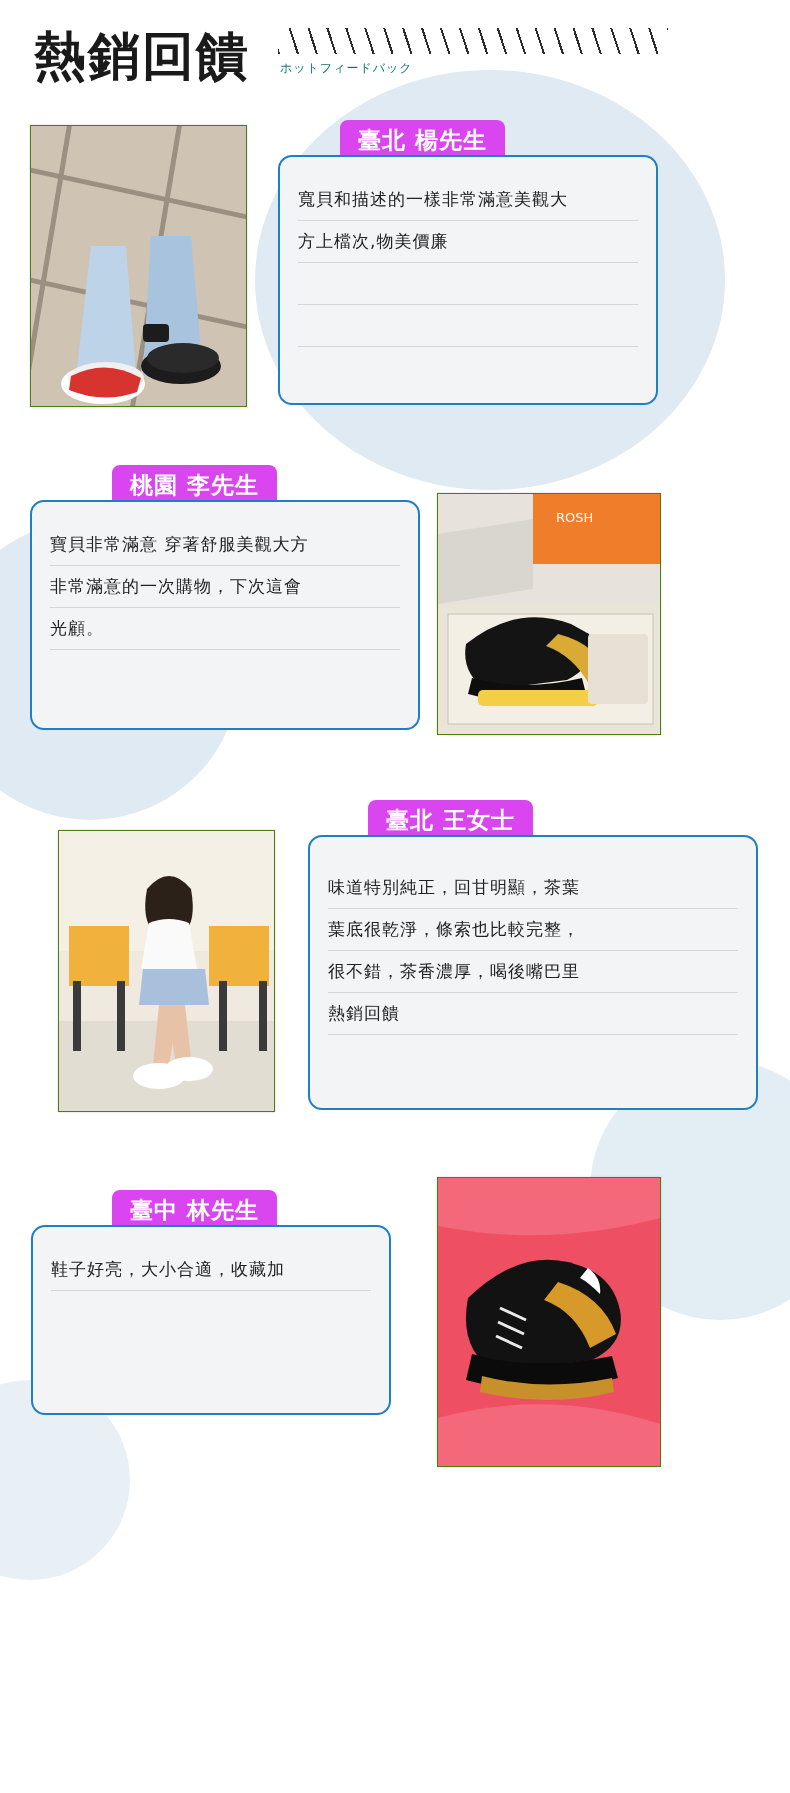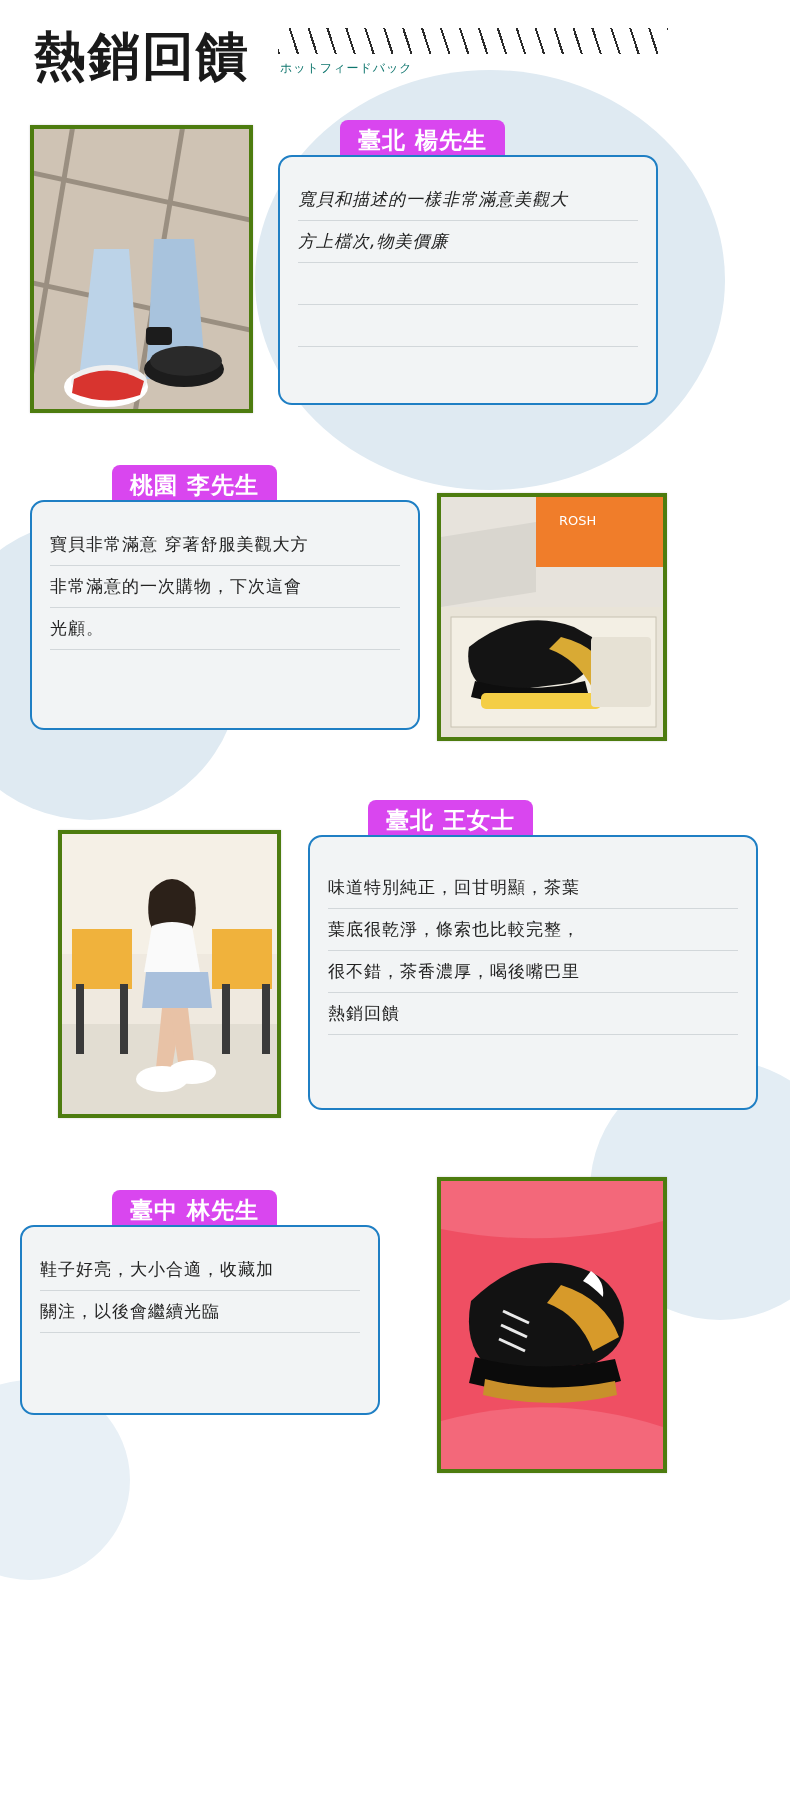--- a/index.html
+++ b/index.html
@@ -65,21 +65,21 @@
     );
   }
 
   
   .row {
     position: relative;
     margin: 0 0 0 0;
   }
   .photo {
     position: absolute;
-    border: 4px solid #4d7c0f;
+    border: 1px solid #4d7c0f;
     box-shadow: 0 0 2px rgba(0,0,0,.18);
     background: #cfcfcf;
     overflow: hidden;
   }
   .photo svg { display:block; width:100%; height:100%; }
 
   .bubble {
     position: absolute;
     background: #f2f4f5;
     border: 2px solid #1f7fc4;
@@ -159,21 +159,21 @@
         <ellipse cx="75" cy="252" rx="38" ry="16" fill="#f0f0f0"></ellipse>
         <path d="M40 250 q35 -18 70 2 l-4 14 q-34 12 -68 -2 Z" fill="#d8342f"></path>
         <ellipse cx="150" cy="240" rx="40" ry="18" fill="#1c1c1c"></ellipse>
         <ellipse cx="152" cy="232" rx="36" ry="15" fill="#2a2a2a"></ellipse>
         <rect x="112" y="198" width="26" height="18" rx="4" fill="#1c1c1c"></rect>
       </svg>
     </div>
 
     <div class="namebar tail-left" style="left:340px; top:10px;">臺北 楊先生</div>
 
-    <div class="bubble" style="left:278px; top:45px; width:380px; height:250px;font-style:italic;">
+    <div class="bubble" style="left:278px; top:45px; width:380px; height:250px;">
       <div class="lines">
         <div class="line">寬貝和描述的一樣非常滿意美觀大</div>
         <div class="line">方上檔次,物美價廉</div>
         <div class="line empty"></div>
         <div class="line empty"></div>
         <div class="line empty" style="border-bottom:none;"></div>
       </div>
     </div>
   </div>
 
@@ -237,24 +237,23 @@
         <div class="line">葉底很乾淨，條索也比較完整，</div>
         <div class="line">很不錯，茶香濃厚，喝後嘴巴里</div>
         <div class="line">熱銷回饋</div>
       </div>
     </div>
   </div>
 
   <div class="row" style="height:360px;">
     <div class="namebar tail-left" style="left:112px; top:40px;">臺中 林先生</div>
 
-    <div class="bubble" style="left:20px; top:75px; width:360px; height:190px;">
+    <div class="bubble" style="left:31px; top:75px; width:360px; height:190px;">
       <div class="lines">
         <div class="line">鞋子好亮，大小合適，收藏加</div>
-        <div class="line">關注，以後會繼續光臨</div>
         <div class="line empty" style="border-bottom:none;"></div>
       </div>
     </div>
 
     <div class="photo" style="left:437px; top:27px; width:222px; height:288px;">
       <svg viewBox="0 0 222 288" preserveAspectRatio="none">
         <rect width="222" height="288" fill="#ef4f63"></rect>
         <path d="M0 0 H222 V40 Q110 70 0 48 Z" fill="#f3687a"></path>
         <path d="M0 240 Q110 210 222 246 V288 H0 Z" fill="#f3687a"></path>
         <path d="M30 120 q60 -58 122 -28 q24 12 30 40 q6 34 -28 50 l-96 12 q-38 -22 -28 -74 Z" fill="#121212"></path>

